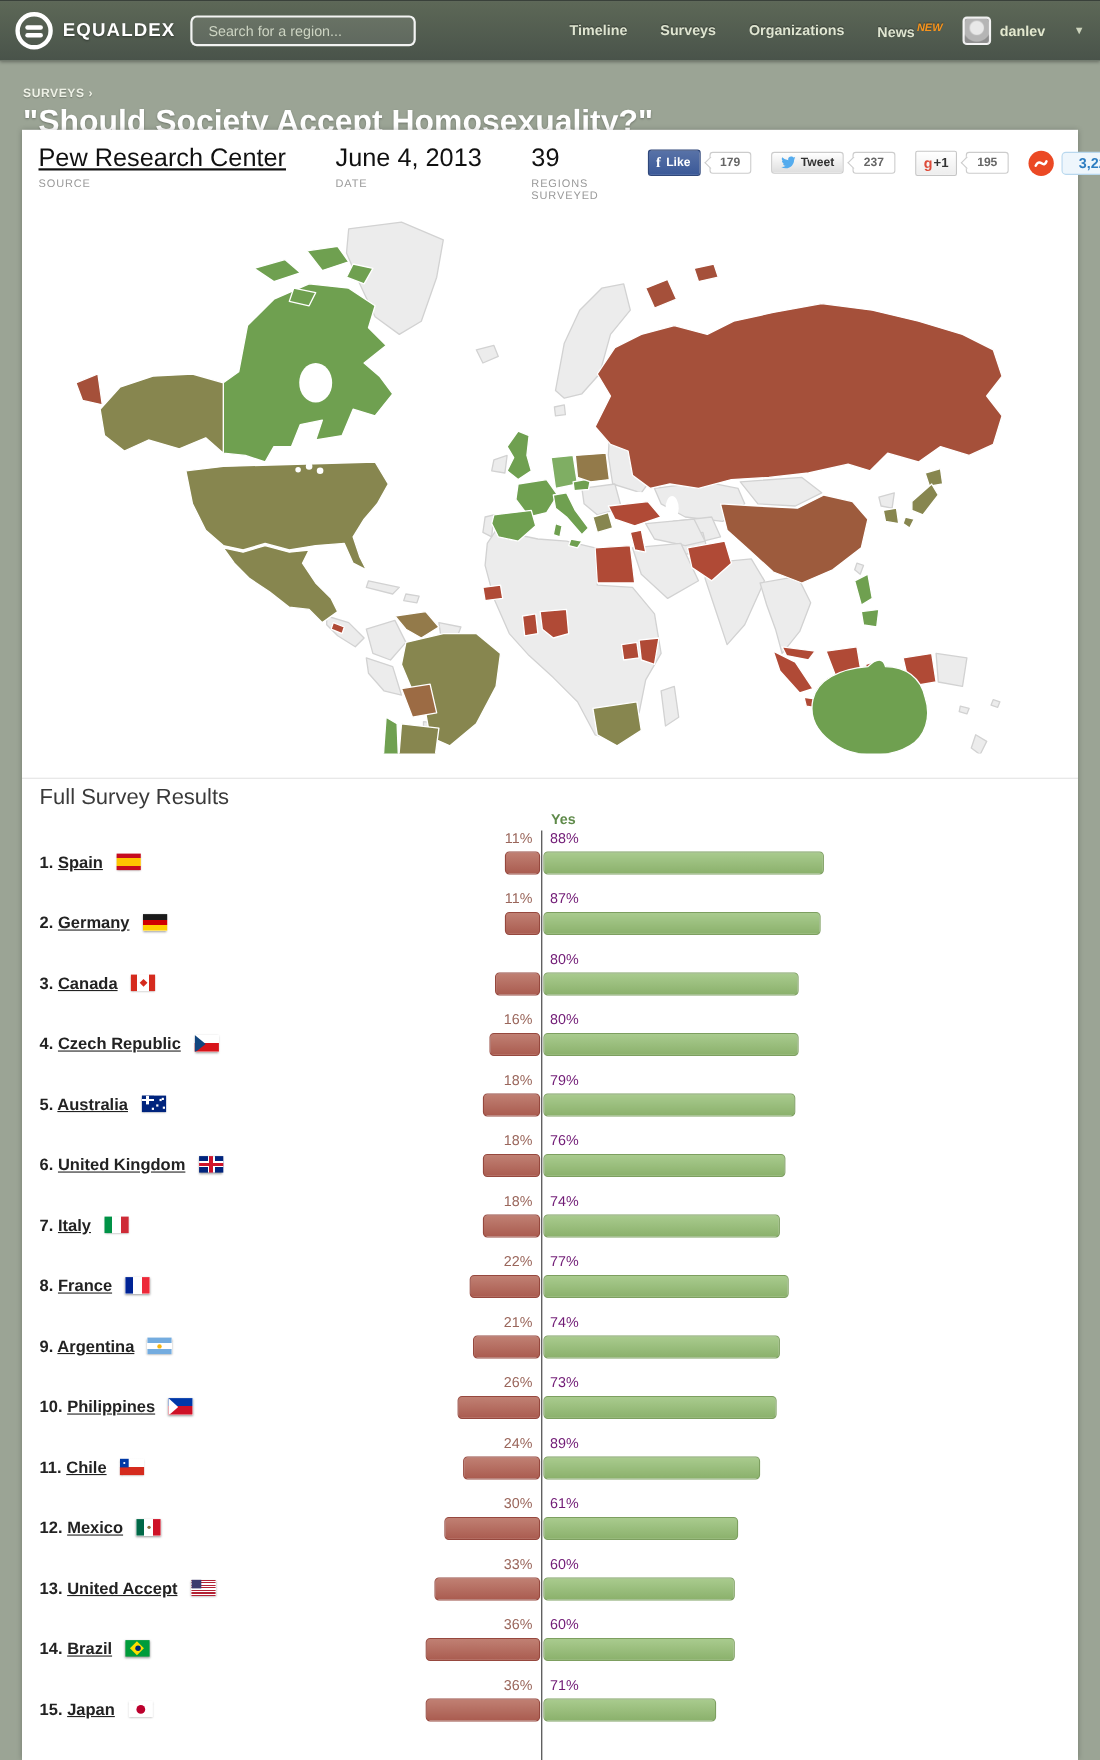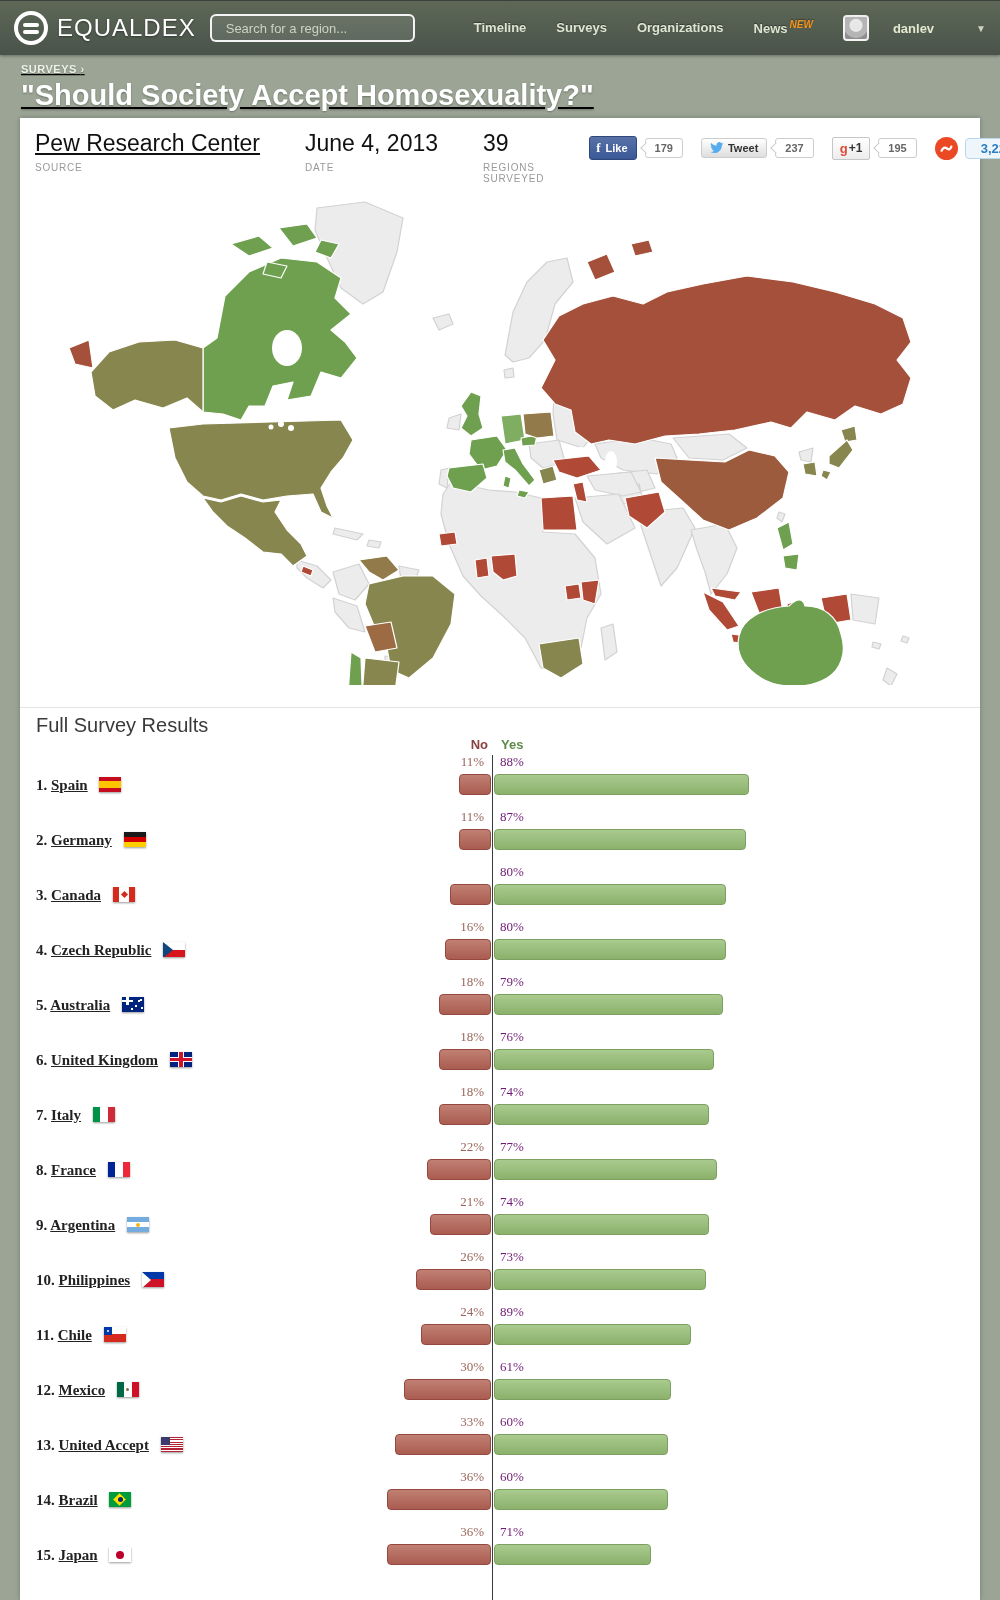--- a/index.html
+++ b/index.html
@@ -6,35 +6,35 @@
   html,body { width:1000px; height:1600px; overflow:hidden; }
   body { background:#9ba495; font-family:"Liberation Sans", sans-serif; }
 
   
   .topbar { height:55px; background:linear-gradient(#5d6857,#49534a); border-top:1px solid #39413a;
             box-shadow:0 1px 3px rgba(0,0,0,.35); display:flex; align-items:center; padding:0 14px; position:relative; z-index:5;}
   .logo-wrap { display:flex; align-items:center; cursor:pointer; }
   .logo-circle { width:34px; height:34px; border:4px solid #fff; border-radius:50%; position:relative; background:transparent; }
   .logo-circle::before, .logo-circle::after { content:""; position:absolute; left:5px; width:16px; height:4px; border-radius:2px; background:#fff; }
   .logo-circle::before { top:8px; } .logo-circle::after { top:15px; }
-  .brand { color:#fff; font-size:24px; font-weight:normal; letter-spacing:1px; margin-left:9px; text-shadow:0 1px 2px rgba(0,0,0,.4); }
+  .brand { color:#fff; font-size:17px; font-weight:bold; letter-spacing:1px; margin-left:9px; text-shadow:0 1px 2px rgba(0,0,0,.4); }
   .search-input { margin-left:14px; width:205px; height:28px; border:2px solid rgba(255,255,255,.92); border-radius:6px;
                   background:rgba(255,255,255,.10); color:#eef2e4; font-size:13px; padding:0 14px; outline:none; }
   .search-input::placeholder { color:#ccd3c2; }
   .nav { display:flex; align-items:center; margin-left:auto; gap:30px; }
   .nav-item { color:#dfe5d1; font-size:13px; font-weight:bold; text-shadow:0 -1px 1px rgba(0,0,0,.4); cursor:pointer; white-space:nowrap; }
   .nav-badge { color:#f7941d; font-size:10px; font-weight:bold; font-style:italic; vertical-align:super; margin-left:2px; }
-  .user-wrap { display:flex; align-items:center; margin-left:30px; gap:24px; cursor:pointer; }
+  .user-wrap { display:flex; align-items:center; margin-left:18px; gap:8px; cursor:pointer; }
   .avatar { width:26px; height:26px; border-radius:4px; border:2px solid rgba(255,255,255,.85);
             background:radial-gradient(circle at 50% 38%, #e8e8e8 0 6px, #b5b5b5 7px 12px, #8e8e8e 13px); }
   .username { color:#e3e8cf; font-size:13px; font-weight:bold; }
   .caret { color:#cdd4bd; font-size:10px; margin-left:18px; }
 
   
-  .subheader { padding:8px 0 0 21px;text-decoration:underline; }
+  .subheader { padding:24px 0 0 21px; }
   .breadcrumb { color:#eef1e6; font-size:11px; font-weight:bold; letter-spacing:.5px; text-shadow:0 1px 1px rgba(0,0,0,.25); }
   .breadcrumb .crumb { cursor:pointer; }
   .page-title { color:#fff; font-size:29px; font-weight:600; margin-top:4px; text-shadow:0 1px 2px rgba(0,0,0,.3); }
 
   
   .card { position:absolute; left:20px; top:118px; width:960px; height:1482px; background:#fff;
           box-shadow:0 0 5px rgba(0,0,0,.25); }
 
   
   .meta { position:absolute; top:12px; left:15px; right:15px; display:flex; align-items:flex-start; }
@@ -63,21 +63,21 @@
   
   .map-wrap { position:absolute; top:77px; left:15px; width:930px; height:490px; }
 
   
   .results-divider { position:absolute; top:589px; left:0; right:0; border-top:1px solid #e3e3e3; }
   .survey-heading { position:absolute; top:596px; left:16px; font-size:20px; color:#3a3a3a; font-weight:400; }
   .colhead-no  { position:absolute; top:619px; left:0; width:468px; text-align:right; font-size:13px; font-weight:bold; color:#8a4140; }
   .colhead-yes { position:absolute; top:619px; left:481px; font-size:13px; font-weight:bold; color:#5f8a4a; }
   .chart-line { position:absolute; left:472px; top:637px; width:1px; height:845px; background:#3a3a3a; }
   .rows { position:absolute; top:635px; left:0; right:0; }
-  .row { position:relative; height:55px;font-family:Liberation Serif, serif; }
+  .row { position:relative; height:55px; }
   .pct-no  { position:absolute; top:1px; left:0; width:464px; text-align:right; font-size:13px; color:#9a665b; }
   .pct-yes { position:absolute; top:1px; left:480px; font-size:13px; color:#701a75; }
   .country-cell { position:absolute; left:16px; top:21px; height:22px; line-height:22px; font-size:15px; font-weight:bold; color:#222; white-space:nowrap; }
   .country-cell a { color:#222; text-decoration:underline; cursor:pointer; }
   .bar { position:absolute; top:21px; height:21px; border-radius:4px; }
   .bar-no  { right:489px; background:linear-gradient(#c08073,#aa5c50); border:1px solid #96483e; }
   .bar-yes { left:474px;  background:linear-gradient(#a9cb8e,#8bb16c); border:1px solid #7d9f60; }
 
   
   .flag { display:inline-block; width:22px; height:15px; vertical-align:-2px; margin-left:8px;
@@ -294,21 +294,20 @@
         <circle cx="256" cy="228" r="3" fill="#ffffff" stroke="none"></circle>
         <circle cx="236" cy="227" r="2.5" fill="#ffffff" stroke="none"></circle>
         <ellipse cx="545" cy="252" rx="10" ry="5" fill="#ffffff" stroke="none"></ellipse>
         <ellipse cx="576" cy="262" rx="6" ry="11" fill="#ffffff" stroke="none"></ellipse>
       </g>
     </svg>
   </div>
 
   <div class="results-divider"></div>
   <div class="survey-heading">Full Survey Results</div>
-  <div class="colhead-no">No</div>
   <div class="colhead-yes">Yes</div>
   <div class="chart-line"></div>
   <div class="rows">
   <div class="row">
     <div class="pct-no">11%</div>
     <div class="pct-yes">88%</div>
     <div class="bar bar-no" style="width: 31.9px;"></div>
     <div class="bar bar-yes" style="width: 255.2px;"></div>
     <div class="country-cell">
       <span>1.</span>

